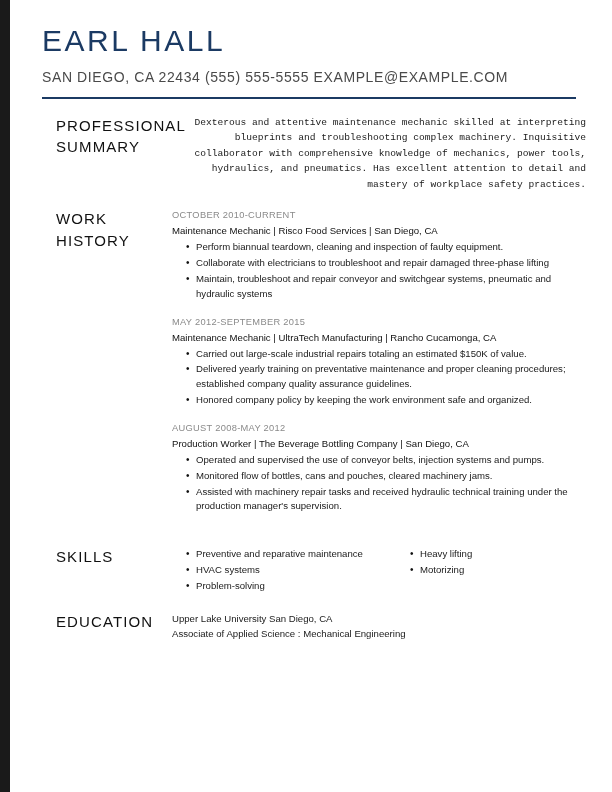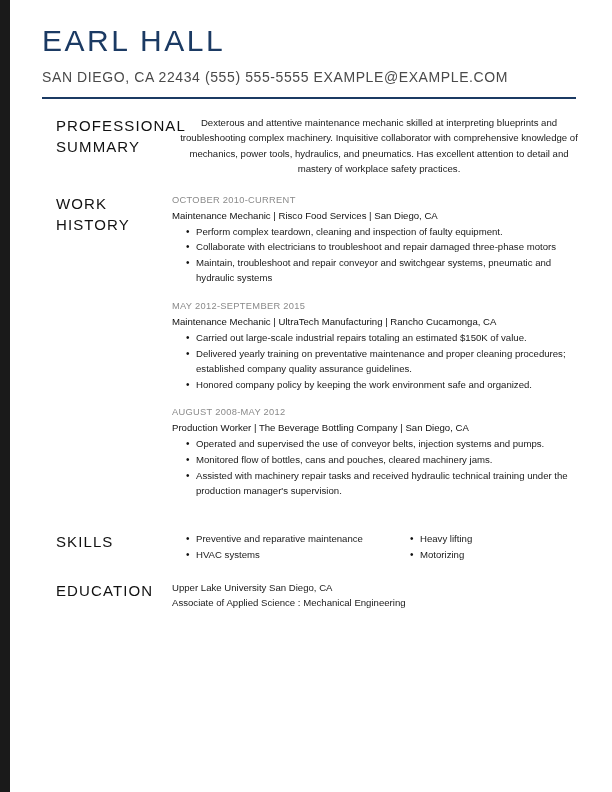--- a/index.html
+++ b/index.html
@@ -74,21 +74,22 @@
     box-sizing: border-box;
     line-height: 1.45;
   }
   .section-body {
     flex: 1;
     font-size: 9.6px;
     line-height: 1.62;
     color: #1a1a1a;
   }
   .summary-text {
-    text-align: center;
+    text-align: right;
+    font-family: Liberation Mono, monospace;
   }
   .job { margin-bottom: 13px; }
   .job:last-child { margin-bottom: 16px; }
   .job-dates {
     color: #8a8a8a;
     font-size: 9.3px;
     letter-spacing: 0.3px;
     margin-bottom: 1px;
   }
   .job-title {
@@ -148,22 +149,22 @@
     </div>
 
     <div class="section">
       <div class="section-title">WORK HISTORY</div>
       <div class="section-body">
 
         <div class="job">
           <div class="job-dates">OCTOBER 2010-CURRENT</div>
           <div class="job-title">Maintenance Mechanic |  Risco Food Services |  San Diego, CA</div>
           <ul class="bullets">
-            <li>Perform complex teardown, cleaning and inspection of faulty equipment.</li>
-            <li>Collaborate with electricians to troubleshoot and repair damaged three-phase motors</li>
+            <li>Perform biannual teardown, cleaning and inspection of faulty equipment.</li>
+            <li>Collaborate with electricians to troubleshoot and repair damaged three-phase lifting</li>
             <li>Maintain, troubleshoot and repair conveyor and switchgear systems, pneumatic and hydraulic systems</li>
           </ul>
         </div>
 
         <div class="job">
           <div class="job-dates">MAY 2012-SEPTEMBER 2015</div>
           <div class="job-title">Maintenance Mechanic |  UltraTech Manufacturing |  Rancho Cucamonga, CA</div>
           <ul class="bullets">
             <li>Carried out large-scale industrial repairs totaling an estimated $150K of value.</li>
             <li>Delivered yearly training on preventative maintenance and proper cleaning procedures; established company quality assurance guidelines.</li>
@@ -185,20 +186,21 @@
     </div>
 
     <div class="section">
       <div class="section-title">SKILLS</div>
       <div class="section-body">
         <div class="skills-cols">
           <div class="skills-col">
             <ul class="bullets">
               <li>Preventive and reparative maintenance</li>
               <li>HVAC systems</li>
+              <li>Problem-solving</li>
             </ul>
           </div>
           <div class="skills-col second">
             <ul class="bullets">
               <li>Heavy lifting</li>
               <li>Motorizing</li>
             </ul>
           </div>
         </div>
       </div>

